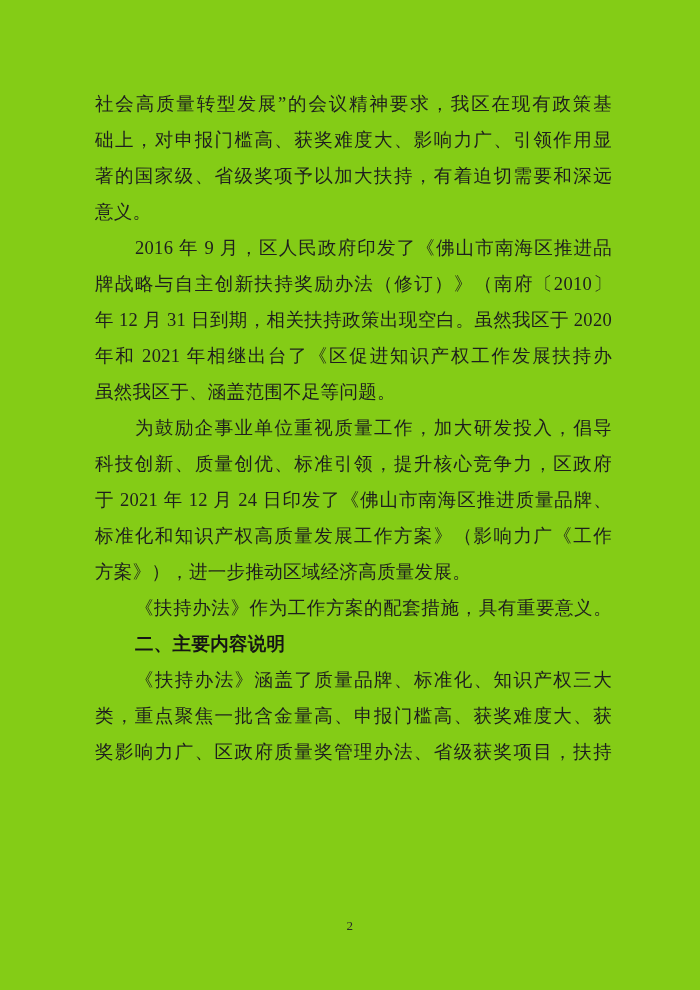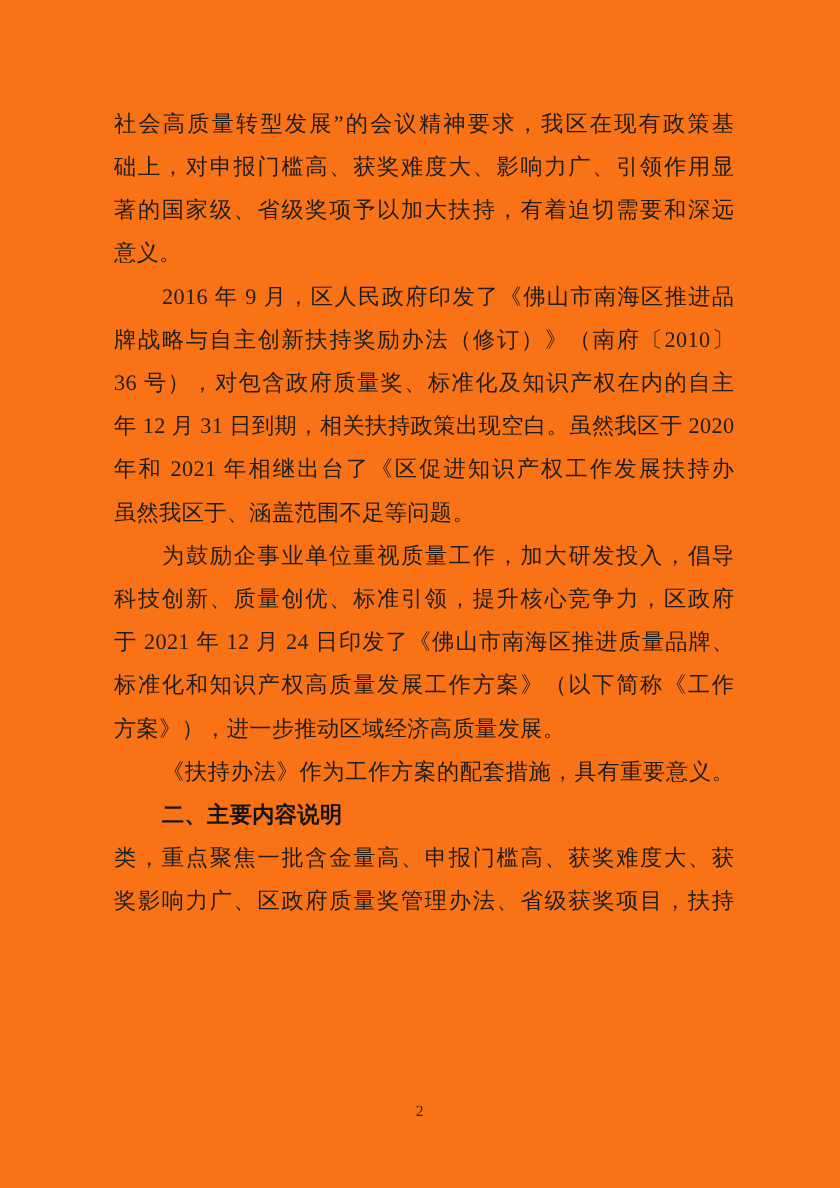--- a/index.html
+++ b/index.html
@@ -4,21 +4,21 @@
 <style>
   html, body {
     margin: 0;
     padding: 0;
     background: #ffffff;
   }
   .page {
     position: relative;
     width: 700px;
     height: 990px;
-    background: #f97316;
+    background: #84cc16;
     overflow: hidden;
     font-family: "Liberation Serif", "DejaVu Serif", serif;
     color: #1e1e1e;
   }
   .textblock {
     position: absolute;
     left: 95px;
     top: 86px;
     width: 517px;
   }
@@ -63,28 +63,28 @@
 <body>
 
 <div class="page">
   <div class="textblock">
     <div class="line j">社会高质量转型发展”的会议精神要求，我区在现有政策基</div>
     <div class="line j">础上，对申报门槛高、获奖难度大、影响力广、引领作用显</div>
     <div class="line j">著的国家级、省级奖项予以加大扶持，有着迫切需要和深远</div>
     <div class="line last">意义。</div>
     <div class="line j ind">2016 年 9 月，区人民政府印发了《佛山市南海区推进品</div>
     <div class="line j">牌战略与自主创新扶持奖励办法（修订）》（南府〔2010〕</div>
-    <div class="line j">36 号），对包含政府质量奖、标准化及知识产权在内的自主</div>
     <div class="line j">年 12 月 31 日到期，相关扶持政策出现空白。虽然我区于 2020</div>
     <div class="line j">年和 2021 年相继出台了《区促进知识产权工作发展扶持办</div>
     <div class="line last">虽然我区于、涵盖范围不足等问题。</div>
     <div class="line j ind">为鼓励企事业单位重视质量工作，加大研发投入，倡导</div>
     <div class="line j">科技创新、质量创优、标准引领，提升核心竞争力，区政府</div>
     <div class="line j">于 2021 年 12 月 24 日印发了《佛山市南海区推进质量品牌、</div>
-    <div class="line j">标准化和知识产权高质量发展工作方案》（以下简称《工作</div>
+    <div class="line j">标准化和知识产权高质量发展工作方案》（影响力广《工作</div>
     <div class="line last">方案》），进一步推动区域经济高质量发展。</div>
     <div class="line j ind">《扶持办法》作为工作方案的配套措施，具有重要意义。</div>
     <div class="line last ind heading">二、主要内容说明</div>
+    <div class="line j ind">《扶持办法》涵盖了质量品牌、标准化、知识产权三大</div>
     <div class="line j">类，重点聚焦一批含金量高、申报门槛高、获奖难度大、获</div>
     <div class="line j">奖影响力广、区政府质量奖管理办法、省级获奖项目，扶持</div>
   </div>
   <div class="pagenum">2</div>
 </div>
 
 </body></html>

